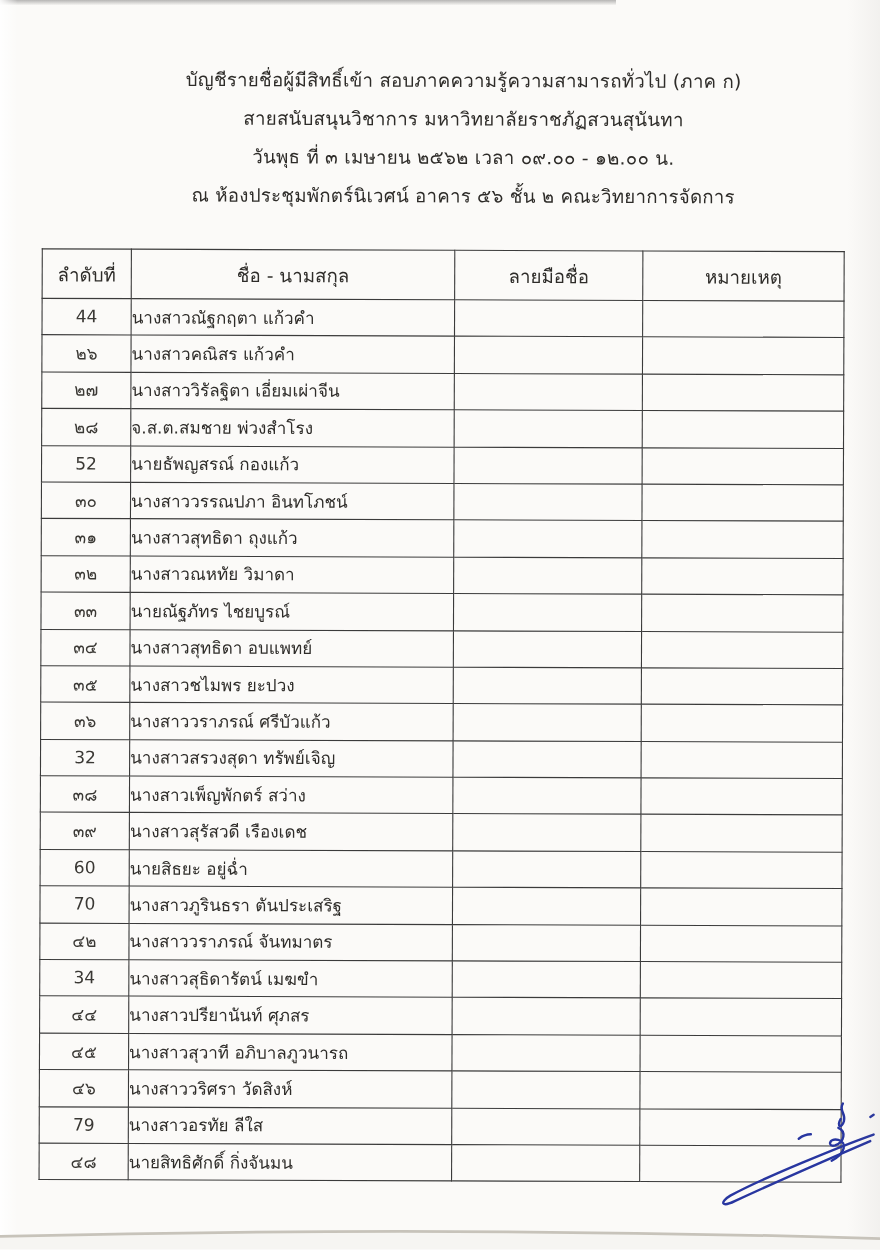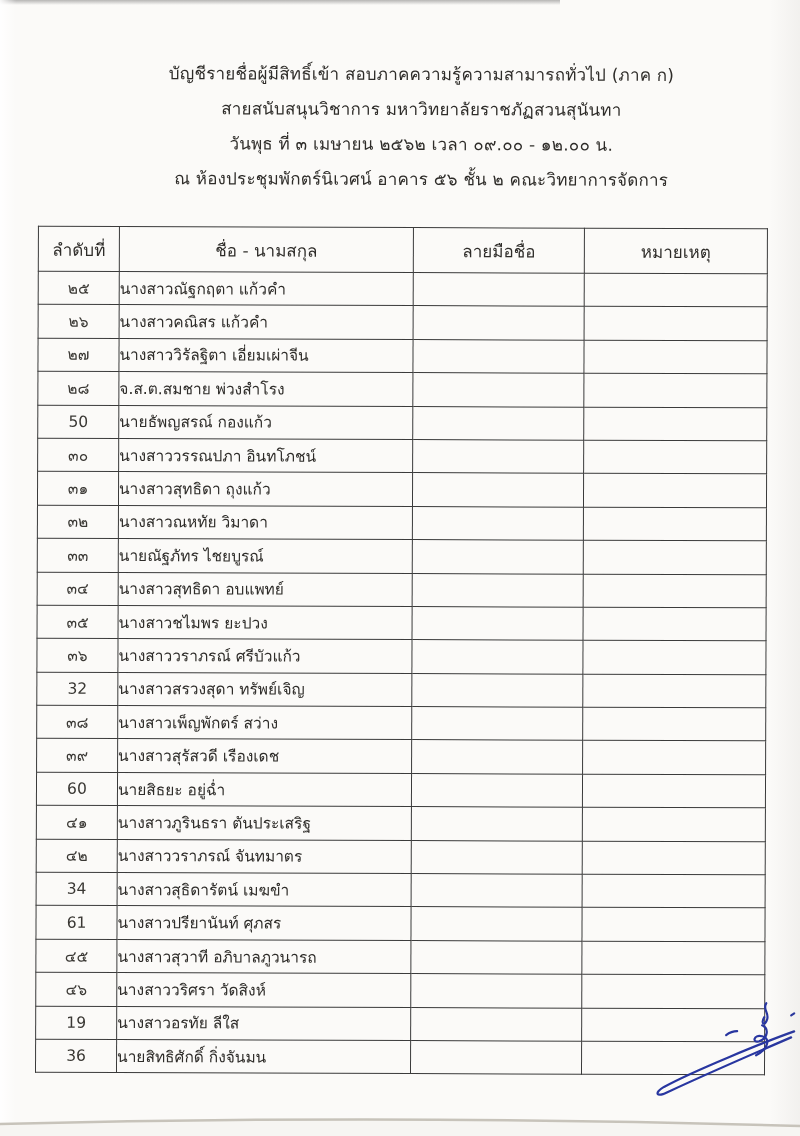--- a/index.html
+++ b/index.html
@@ -61,21 +61,21 @@
       <tr>
         <th>ลำดับที่</th>
         <th>ชื่อ - นามสกุล</th>
         <th>ลายมือชื่อ</th>
         <th>หมายเหตุ</th>
       </tr>
     </thead>
     <tbody>
 
         <tr>
-          <td class="cell-no">๒๕</td>
+          <td class="cell-no">44</td>
           <td class="cell-name">นางสาวณัฐกฤตา แก้วคำ</td>
           <td class="cell-signature"></td>
           <td class="cell-note"></td>
         </tr>
 
         <tr>
           <td class="cell-no">๒๖</td>
           <td class="cell-name">นางสาวคณิสร แก้วคำ</td>
           <td class="cell-signature"></td>
           <td class="cell-note"></td>
@@ -89,21 +89,21 @@
         </tr>
 
         <tr>
           <td class="cell-no">๒๘</td>
           <td class="cell-name">จ.ส.ต.สมชาย พ่วงสำโรง</td>
           <td class="cell-signature"></td>
           <td class="cell-note"></td>
         </tr>
 
         <tr>
-          <td class="cell-no">50</td>
+          <td class="cell-no">52</td>
           <td class="cell-name">นายธัพญสรณ์ กองแก้ว</td>
           <td class="cell-signature"></td>
           <td class="cell-note"></td>
         </tr>
 
         <tr>
           <td class="cell-no">๓๐</td>
           <td class="cell-name">นางสาววรรณปภา อินทโภชน์</td>
           <td class="cell-signature"></td>
           <td class="cell-note"></td>
@@ -173,70 +173,70 @@
         </tr>
 
         <tr>
           <td class="cell-no">60</td>
           <td class="cell-name">นายสิธยะ อยู่ฉ่ำ</td>
           <td class="cell-signature"></td>
           <td class="cell-note"></td>
         </tr>
 
         <tr>
-          <td class="cell-no">๔๑</td>
+          <td class="cell-no">70</td>
           <td class="cell-name">นางสาวภูรินธรา ตันประเสริฐ</td>
           <td class="cell-signature"></td>
           <td class="cell-note"></td>
         </tr>
 
         <tr>
           <td class="cell-no">๔๒</td>
           <td class="cell-name">นางสาววราภรณ์ จันทมาตร</td>
           <td class="cell-signature"></td>
           <td class="cell-note"></td>
         </tr>
 
         <tr>
           <td class="cell-no">34</td>
           <td class="cell-name">นางสาวสุธิดารัตน์ เมฆขำ</td>
           <td class="cell-signature"></td>
           <td class="cell-note"></td>
         </tr>
 
         <tr>
-          <td class="cell-no">61</td>
+          <td class="cell-no">๔๔</td>
           <td class="cell-name">นางสาวปรียานันท์ ศุภสร</td>
           <td class="cell-signature"></td>
           <td class="cell-note"></td>
         </tr>
 
         <tr>
           <td class="cell-no">๔๕</td>
           <td class="cell-name">นางสาวสุวาที อภิบาลภูวนารถ</td>
           <td class="cell-signature"></td>
           <td class="cell-note"></td>
         </tr>
 
         <tr>
           <td class="cell-no">๔๖</td>
           <td class="cell-name">นางสาววริศรา วัดสิงห์</td>
           <td class="cell-signature"></td>
           <td class="cell-note"></td>
         </tr>
 
         <tr>
-          <td class="cell-no">19</td>
+          <td class="cell-no">79</td>
           <td class="cell-name">นางสาวอรทัย ลีใส</td>
           <td class="cell-signature"></td>
           <td class="cell-note"></td>
         </tr>
 
         <tr>
-          <td class="cell-no">36</td>
+          <td class="cell-no">๔๘</td>
           <td class="cell-name">นายสิทธิศักดิ์ กิ่งจันมน</td>
           <td class="cell-signature"></td>
           <td class="cell-note"></td>
         </tr>
       </tbody>
   </table>
 
   <svg class="signature-ink" width="150" height="115" viewBox="0 0 150 115" fill="none">
     <g stroke="#2836a0" stroke-width="2.2" stroke-linecap="round" fill="none">
 

